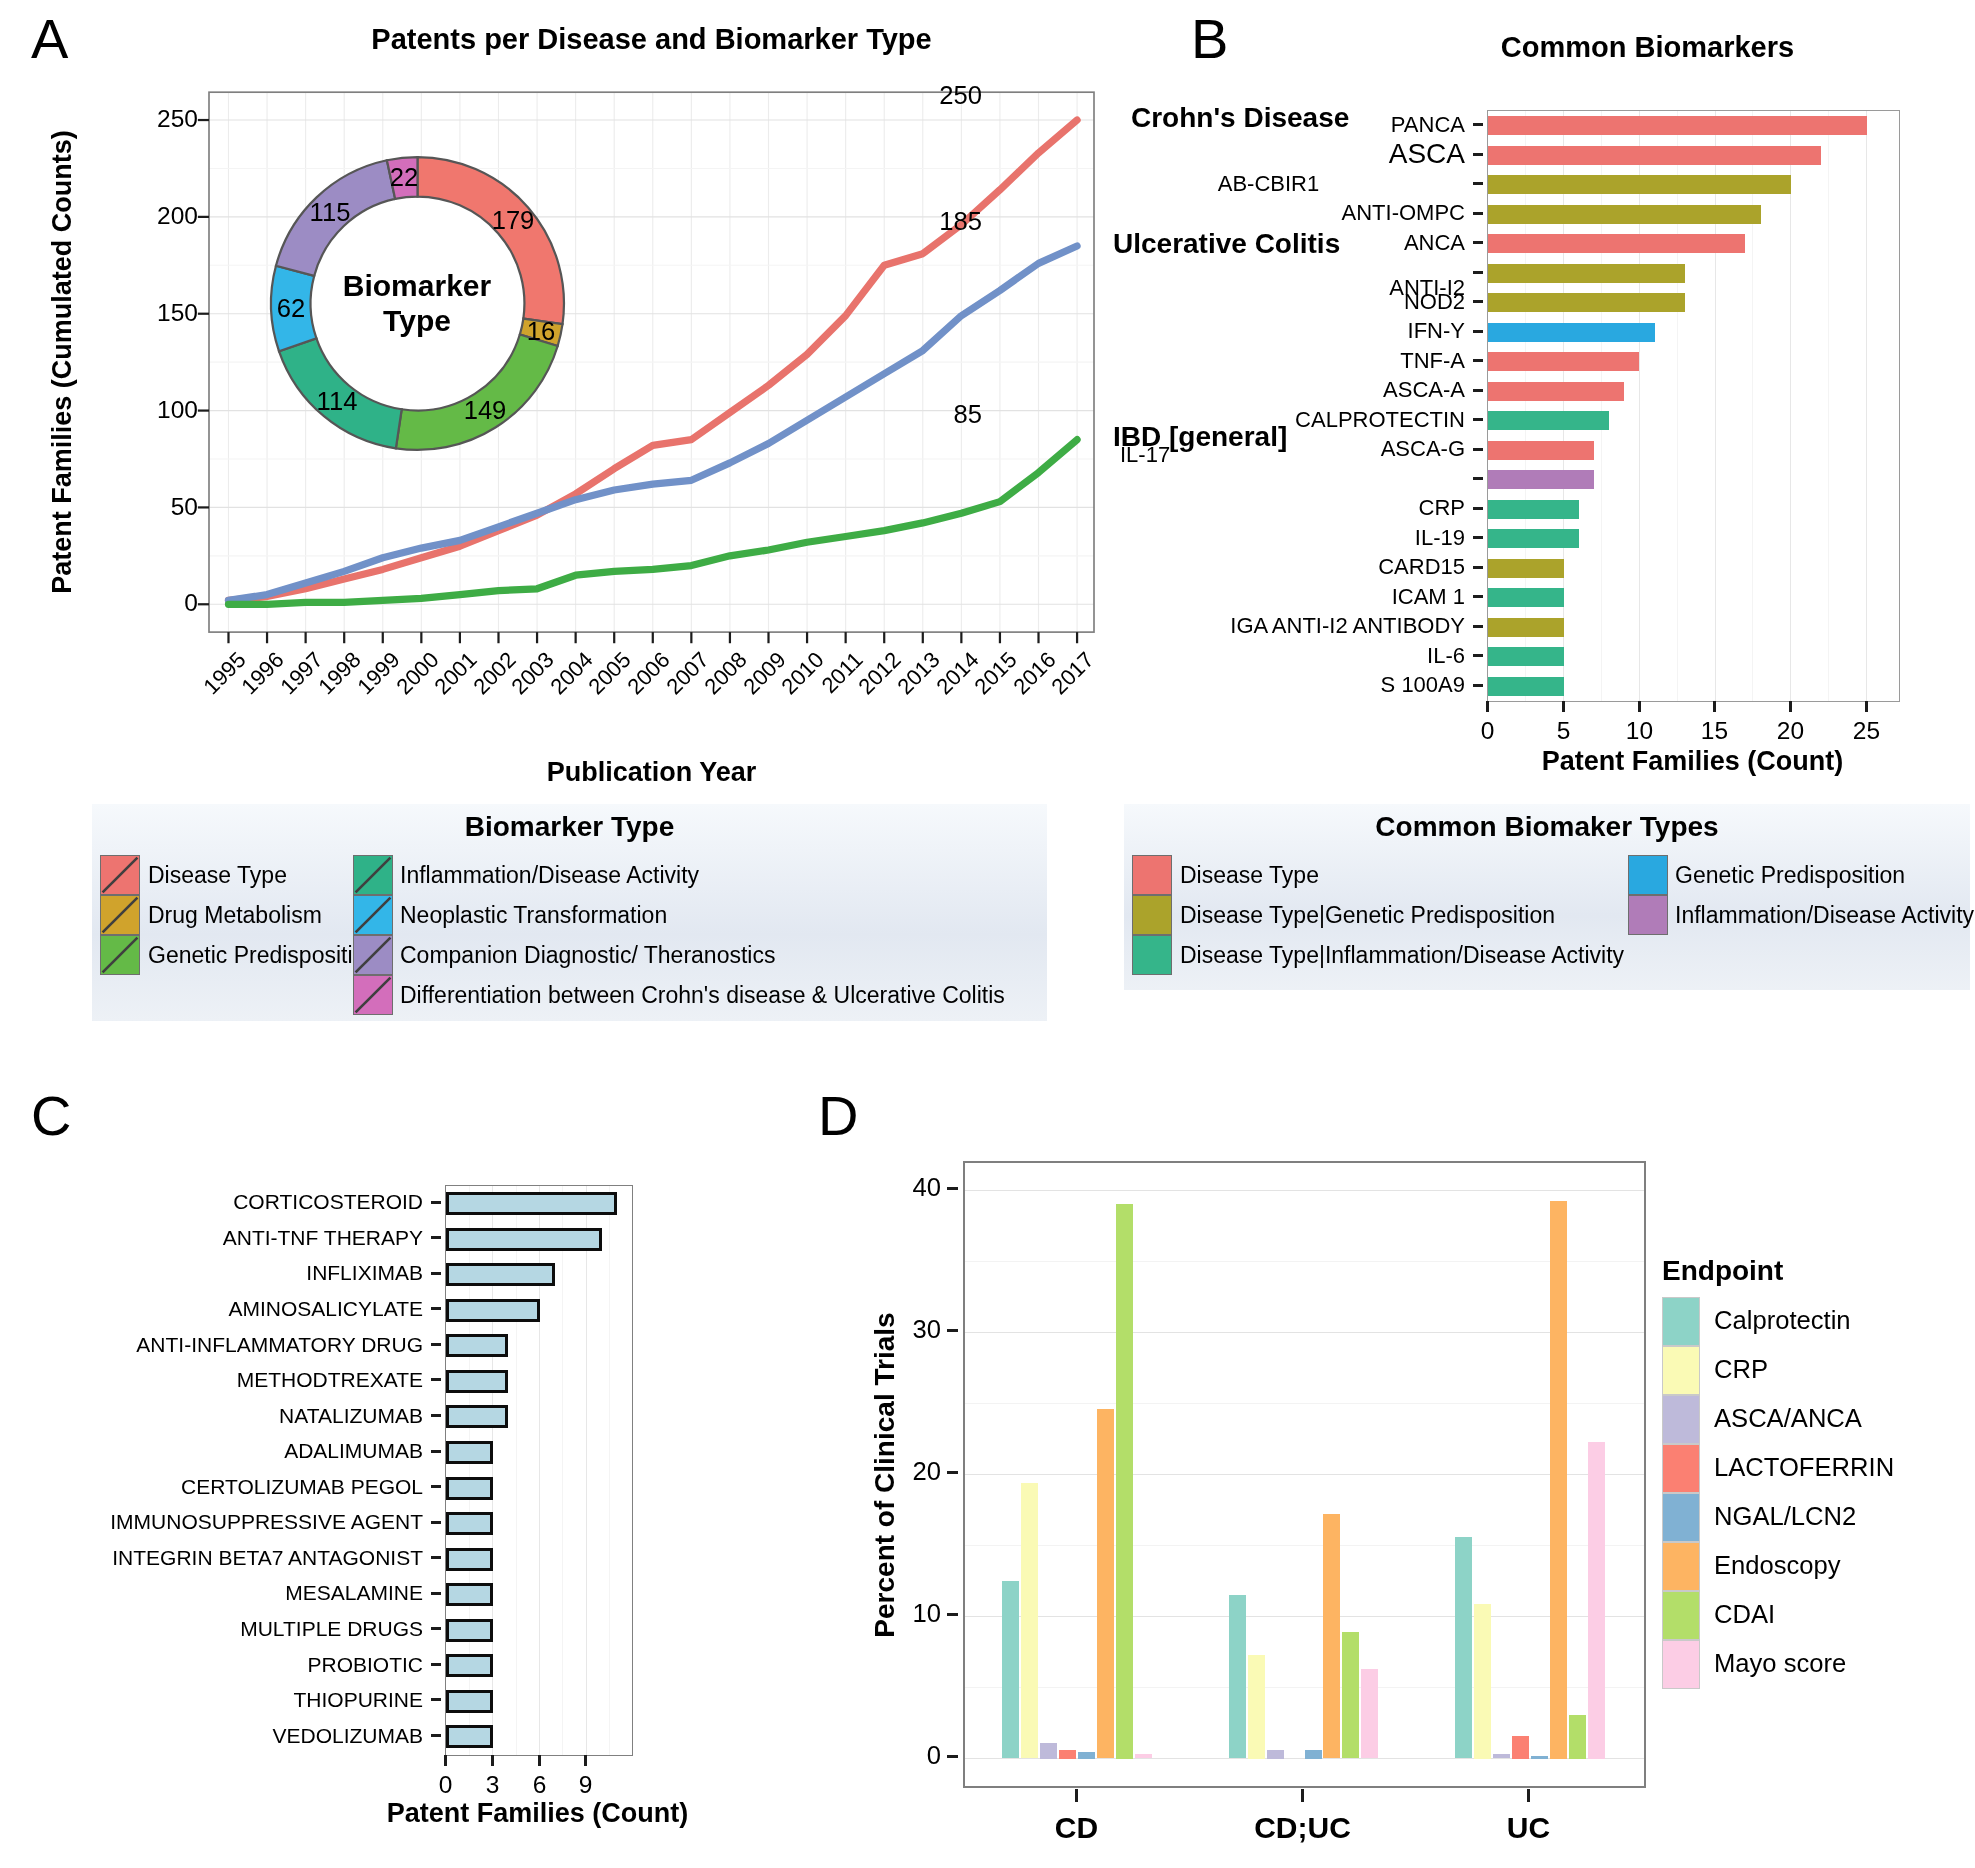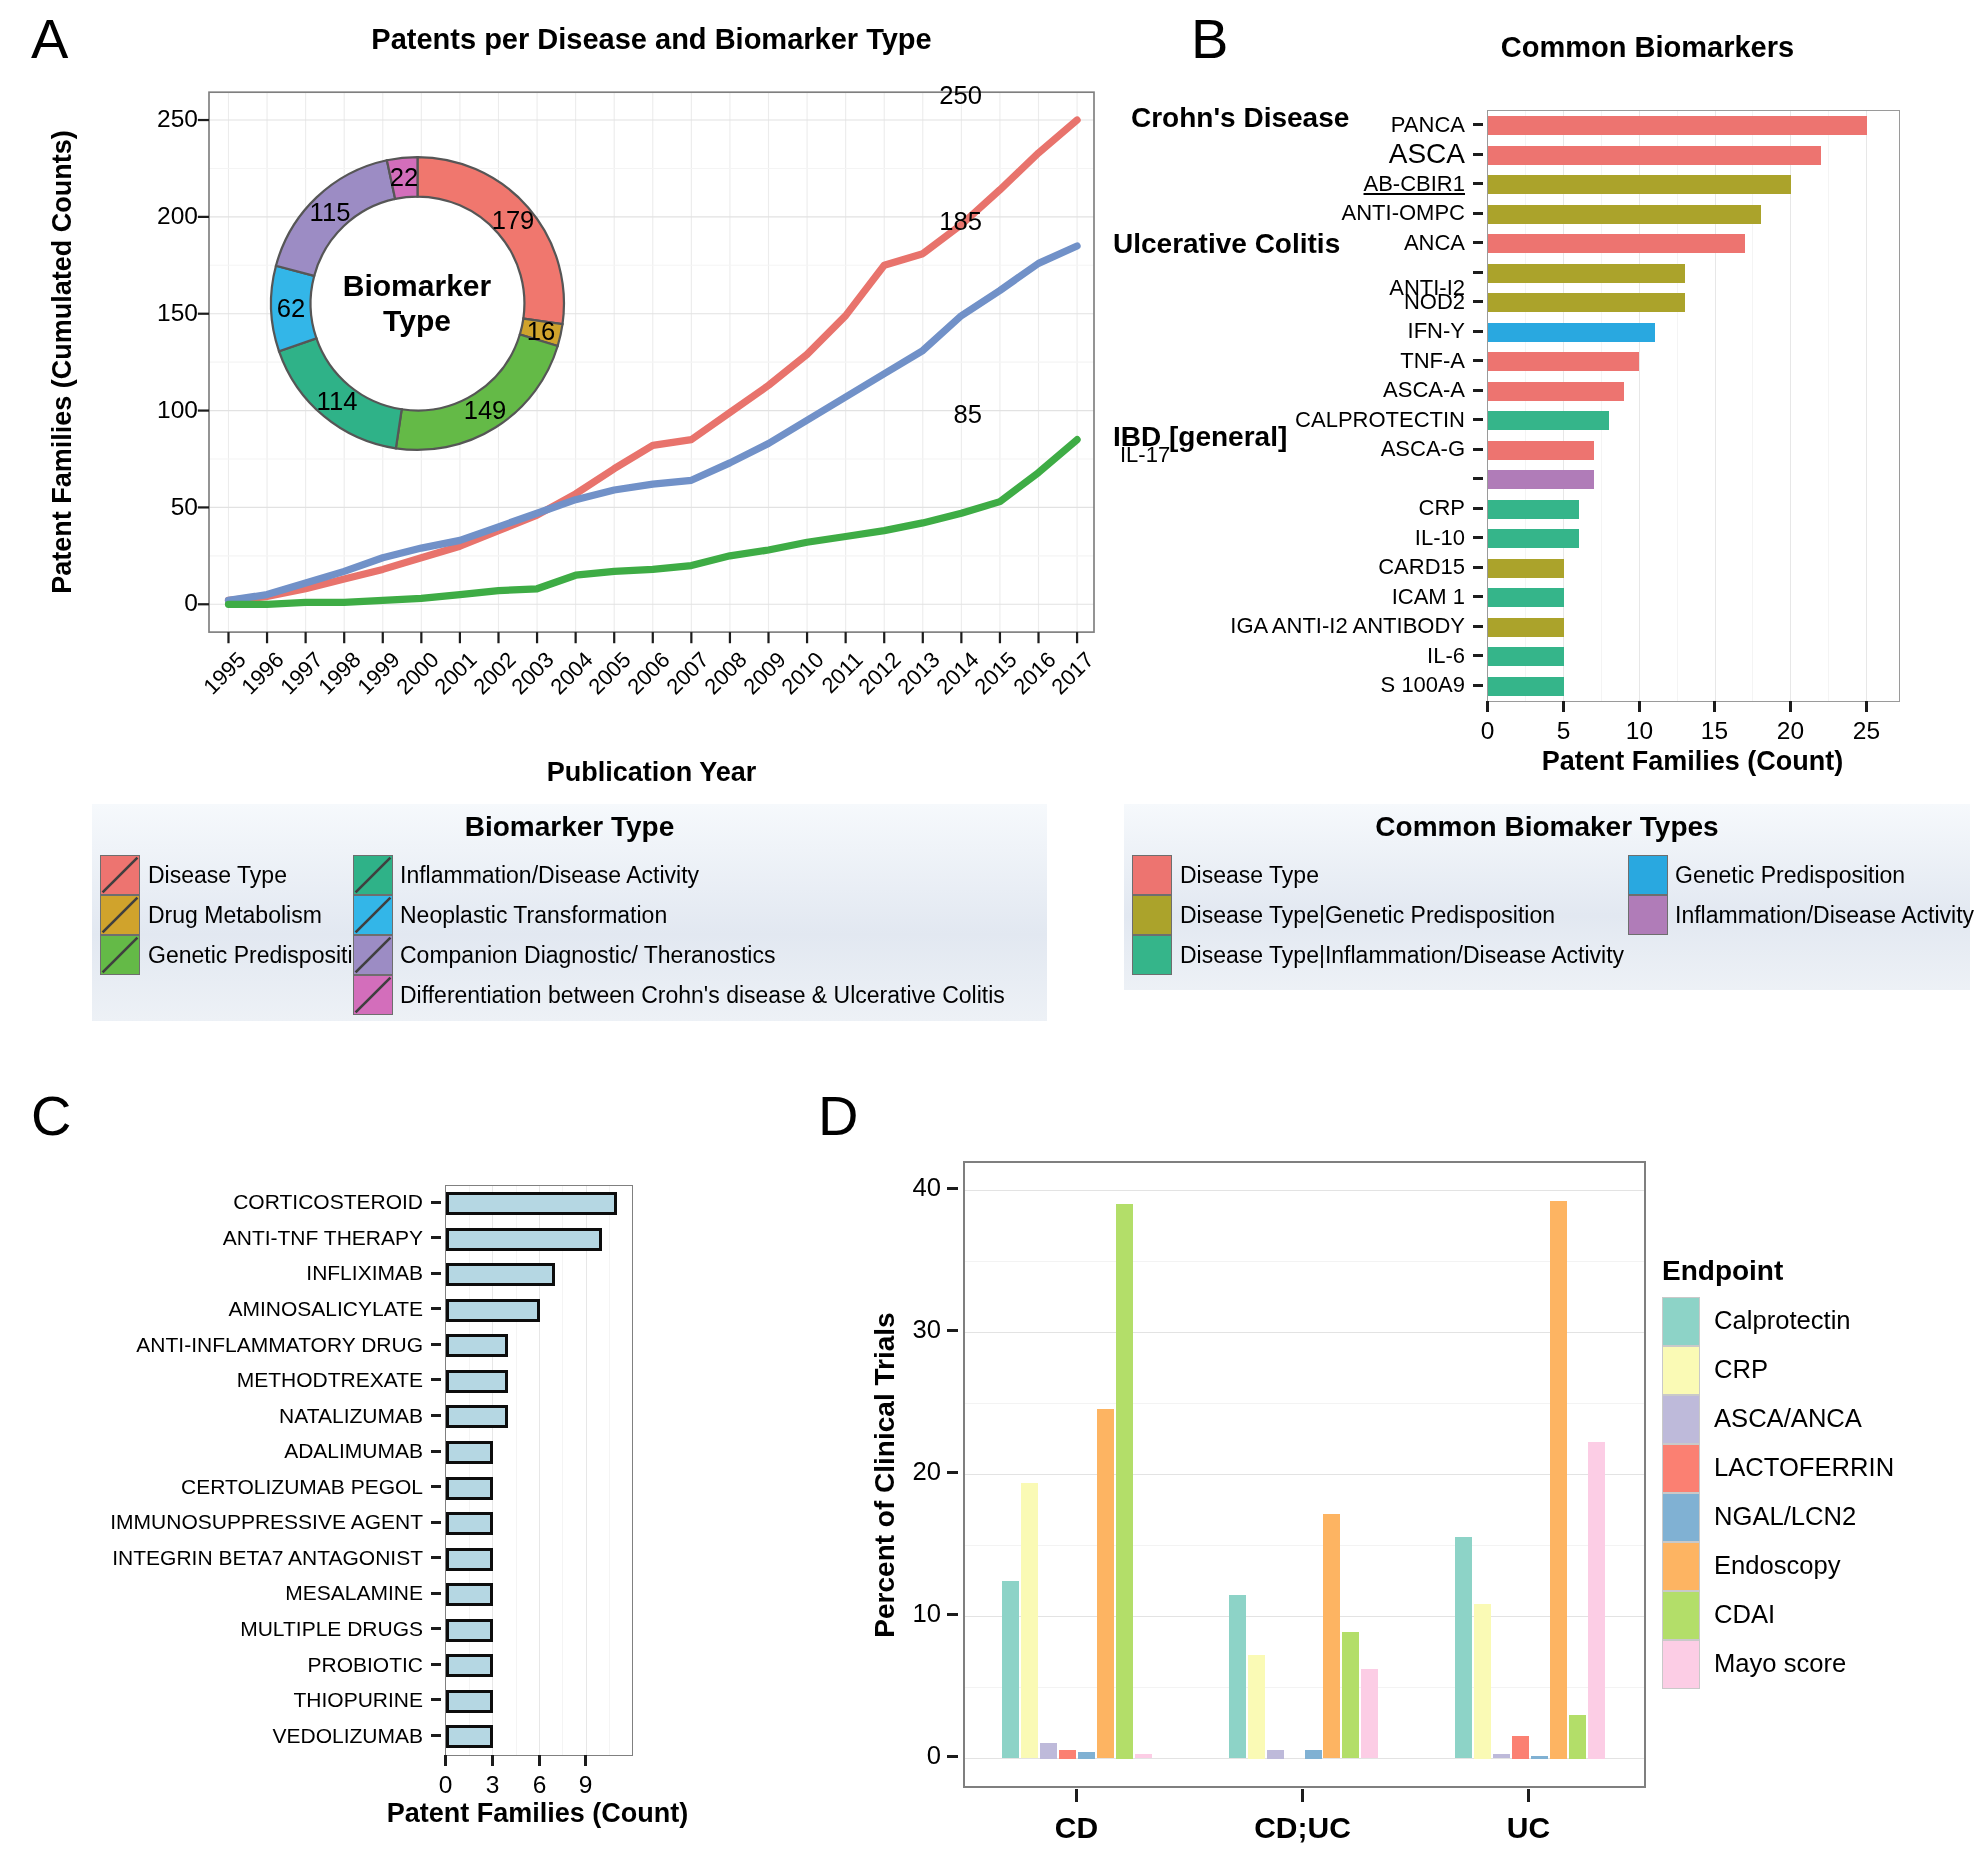--- a/index.html
+++ b/index.html
@@ -249,21 +249,21 @@
       <div style="position: absolute; left: 0px; top: 448px; width: 76px; height: 19px; background: rgb(171, 163, 43); border: none; box-sizing: border-box;"></div>
       <div style="position: absolute; left: 0px; top: 477px; width: 76px; height: 19px; background: rgb(53, 181, 138); border: none; box-sizing: border-box;"></div>
       <div style="position: absolute; left: 0px; top: 507px; width: 76px; height: 19px; background: rgb(171, 163, 43); border: none; box-sizing: border-box;"></div>
       <div style="position: absolute; left: 0px; top: 536px; width: 76px; height: 19px; background: rgb(53, 181, 138); border: none; box-sizing: border-box;"></div>
       <div style="position: absolute; left: 0px; top: 566px; width: 76px; height: 19px; background: rgb(53, 181, 138); border: none; box-sizing: border-box;"></div>
     </div>
     <div style="position: absolute; left: 1120px; width: 345px; top: 110px; height: 30px; line-height: 30px; text-align: right; font-size: 22px; white-space: nowrap;">PANCA</div>
     <div style="position: absolute; left: 1473px; top: 123px; width: 10px; height: 3.3px; background: rgb(28, 28, 28);"></div>
     <div style="position: absolute; left: 1120px; width: 345px; top: 139px; height: 30px; line-height: 30px; text-align: right; font-size: 28px; white-space: nowrap;">ASCA</div>
     <div style="position: absolute; left: 1473px; top: 153px; width: 10px; height: 3.3px; background: rgb(28, 28, 28);"></div>
-    <div style="position: absolute; left: 1120px; width: 345px; top: 169px; height: 30px; line-height: 30px; text-align: right; font-size: 22px; white-space: nowrap; text-decoration: underline;">AB-CBIR1</div>
+    <div style="position: absolute; left: 1096px; width: 345px; top: 169px; height: 30px; line-height: 30px; text-align: center; font-size: 22px; white-space: nowrap;">AB-CBIR1</div>
     <div style="position: absolute; left: 1473px; top: 182px; width: 10px; height: 3.3px; background: rgb(28, 28, 28);"></div>
     <div style="position: absolute; left: 1120px; width: 345px; top: 198px; height: 30px; line-height: 30px; text-align: right; font-size: 22px; white-space: nowrap;">ANTI-OMPC</div>
     <div style="position: absolute; left: 1473px; top: 212px; width: 10px; height: 3.3px; background: rgb(28, 28, 28);"></div>
     <div style="position: absolute; left: 1120px; width: 345px; top: 228px; height: 30px; line-height: 30px; text-align: right; font-size: 22px; white-space: nowrap;">ANCA</div>
     <div style="position: absolute; left: 1473px; top: 241px; width: 10px; height: 3.3px; background: rgb(28, 28, 28);"></div>
     <div style="position: absolute; left: 1120px; width: 345px; top: 257px; height: 30px; line-height: 30px; text-align: right; font-size: 22px; white-space: nowrap; margin-top: 16px;">ANTI-I2</div>
     <div style="position: absolute; left: 1473px; top: 271px; width: 10px; height: 3.3px; background: rgb(28, 28, 28);"></div>
     <div style="position: absolute; left: 1120px; width: 345px; top: 287px; height: 30px; line-height: 30px; text-align: right; font-size: 22px; white-space: nowrap;">NOD2</div>
     <div style="position: absolute; left: 1473px; top: 300px; width: 10px; height: 3.3px; background: rgb(28, 28, 28);"></div>
     <div style="position: absolute; left: 1120px; width: 345px; top: 316px; height: 30px; line-height: 30px; text-align: right; font-size: 22px; white-space: nowrap;">IFN-Y</div>
@@ -273,21 +273,21 @@
     <div style="position: absolute; left: 1120px; width: 345px; top: 375px; height: 30px; line-height: 30px; text-align: right; font-size: 22px; white-space: nowrap;">ASCA-A</div>
     <div style="position: absolute; left: 1473px; top: 389px; width: 10px; height: 3.3px; background: rgb(28, 28, 28);"></div>
     <div style="position: absolute; left: 1120px; width: 345px; top: 405px; height: 30px; line-height: 30px; text-align: right; font-size: 22px; white-space: nowrap;">CALPROTECTIN</div>
     <div style="position: absolute; left: 1473px; top: 418px; width: 10px; height: 3.3px; background: rgb(28, 28, 28);"></div>
     <div style="position: absolute; left: 1120px; width: 345px; top: 434px; height: 30px; line-height: 30px; text-align: right; font-size: 22px; white-space: nowrap;">ASCA-G</div>
     <div style="position: absolute; left: 1473px; top: 448px; width: 10px; height: 3.3px; background: rgb(28, 28, 28);"></div>
     <div style="position: absolute; left: 1120px; width: 345px; top: 440px; height: 30px; line-height: 30px; text-align: left; font-size: 22px; white-space: nowrap;">IL-17</div>
     <div style="position: absolute; left: 1473px; top: 477px; width: 10px; height: 3.3px; background: rgb(28, 28, 28);"></div>
     <div style="position: absolute; left: 1120px; width: 345px; top: 493px; height: 30px; line-height: 30px; text-align: right; font-size: 22px; white-space: nowrap;">CRP</div>
     <div style="position: absolute; left: 1473px; top: 507px; width: 10px; height: 3.3px; background: rgb(28, 28, 28);"></div>
-    <div style="position: absolute; left: 1120px; width: 345px; top: 523px; height: 30px; line-height: 30px; text-align: right; font-size: 22px; white-space: nowrap;">IL-10</div>
+    <div style="position: absolute; left: 1120px; width: 345px; top: 523px; height: 30px; line-height: 30px; text-align: right; font-size: 22px; white-space: nowrap;">IL-19</div>
     <div style="position: absolute; left: 1473px; top: 536px; width: 10px; height: 3.3px; background: rgb(28, 28, 28);"></div>
     <div style="position: absolute; left: 1120px; width: 345px; top: 552px; height: 30px; line-height: 30px; text-align: right; font-size: 22px; white-space: nowrap;">CARD15</div>
     <div style="position: absolute; left: 1473px; top: 566px; width: 10px; height: 3.3px; background: rgb(28, 28, 28);"></div>
     <div style="position: absolute; left: 1120px; width: 345px; top: 582px; height: 30px; line-height: 30px; text-align: right; font-size: 22px; white-space: nowrap;">ICAM 1</div>
     <div style="position: absolute; left: 1473px; top: 595px; width: 10px; height: 3.3px; background: rgb(28, 28, 28);"></div>
     <div style="position: absolute; left: 1120px; width: 345px; top: 611px; height: 30px; line-height: 30px; text-align: right; font-size: 22px; white-space: nowrap;">IGA ANTI-I2 ANTIBODY</div>
     <div style="position: absolute; left: 1473px; top: 625px; width: 10px; height: 3.3px; background: rgb(28, 28, 28);"></div>
     <div style="position: absolute; left: 1120px; width: 345px; top: 641px; height: 30px; line-height: 30px; text-align: right; font-size: 22px; white-space: nowrap;">IL-6</div>
     <div style="position: absolute; left: 1473px; top: 654px; width: 10px; height: 3.3px; background: rgb(28, 28, 28);"></div>
     <div style="position: absolute; left: 1120px; width: 345px; top: 670px; height: 30px; line-height: 30px; text-align: right; font-size: 22px; white-space: nowrap;">S 100A9</div>

